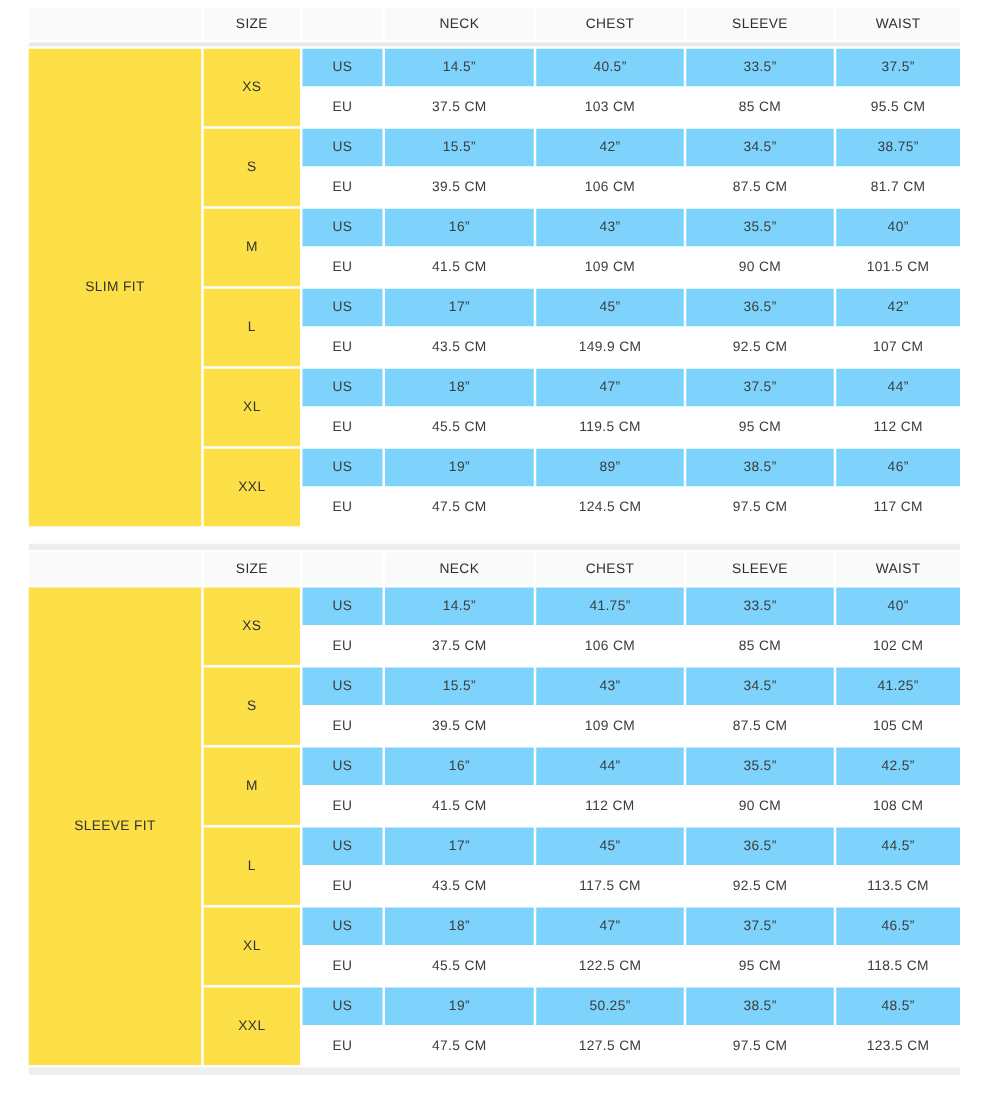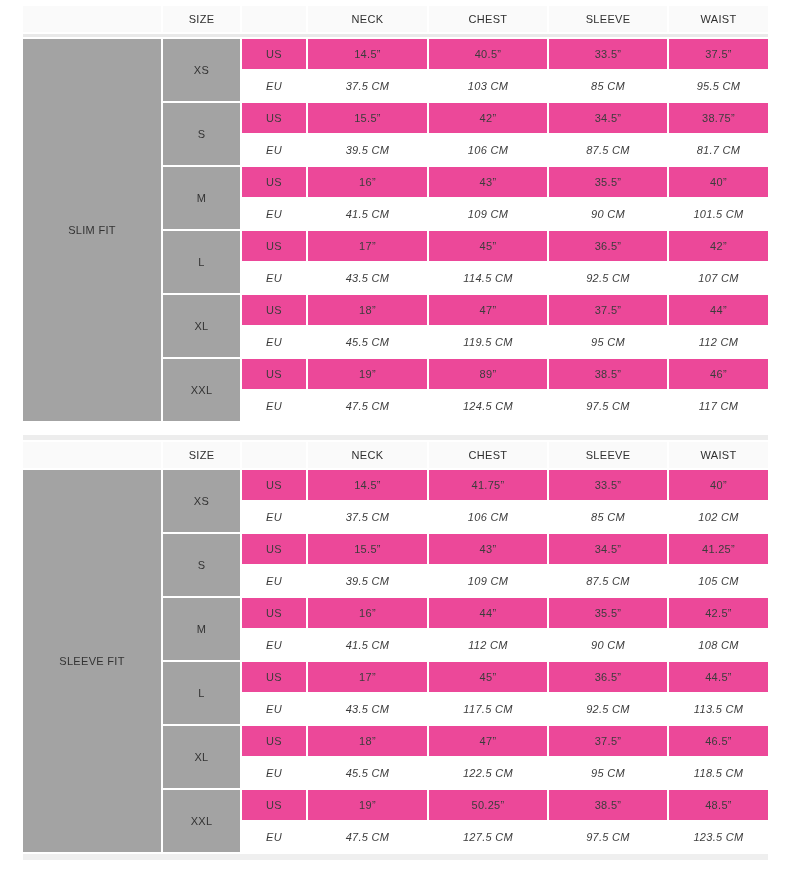--- a/index.html
+++ b/index.html
@@ -46,31 +46,30 @@
     background: #ededed;
     line-height: 0;
   }
   tr.strip-bottom td {
     height: 6px;
     background: #efefef;
     line-height: 0;
   }
   tr.row-us td, tr.row-eu td { height: 30px; }
   td.c-fit, td.c-size {
-    background: #a3a3a3;
+    background: #fde047;
     color: #333333;
   }
   tr.row-us td.c-label,
   tr.row-us td.c-val {
-    background: #ec4899;
+    background: #7dd3fc;
   }
   tr.row-eu td.c-label,
   tr.row-eu td.c-val {
     background: #ffffff;
-    font-style: italic;
   }
 </style>
 </head>
 <body>
 
 <div class="wrap">
 
   <table class="fit-table t1">
     <colgroup>
       <col style="width:138px">
@@ -149,21 +148,21 @@
     <td class="c-size" rowspan="2">L</td>
     <td class="c-label">US</td>
     <td class="c-val">17”</td>
     <td class="c-val">45”</td>
     <td class="c-val">36.5”</td>
     <td class="c-val">42”</td>
   </tr>
   <tr class="row-eu">
     <td class="c-label">EU</td>
     <td class="c-val">43.5 CM</td>
-    <td class="c-val">114.5 CM</td>
+    <td class="c-val">149.9 CM</td>
     <td class="c-val">92.5 CM</td>
     <td class="c-val">107 CM</td>
   </tr>
 
   <tr class="row-us">
     <td class="c-size" rowspan="2">XL</td>
     <td class="c-label">US</td>
     <td class="c-val">18”</td>
     <td class="c-val">47”</td>
     <td class="c-val">37.5”</td>

